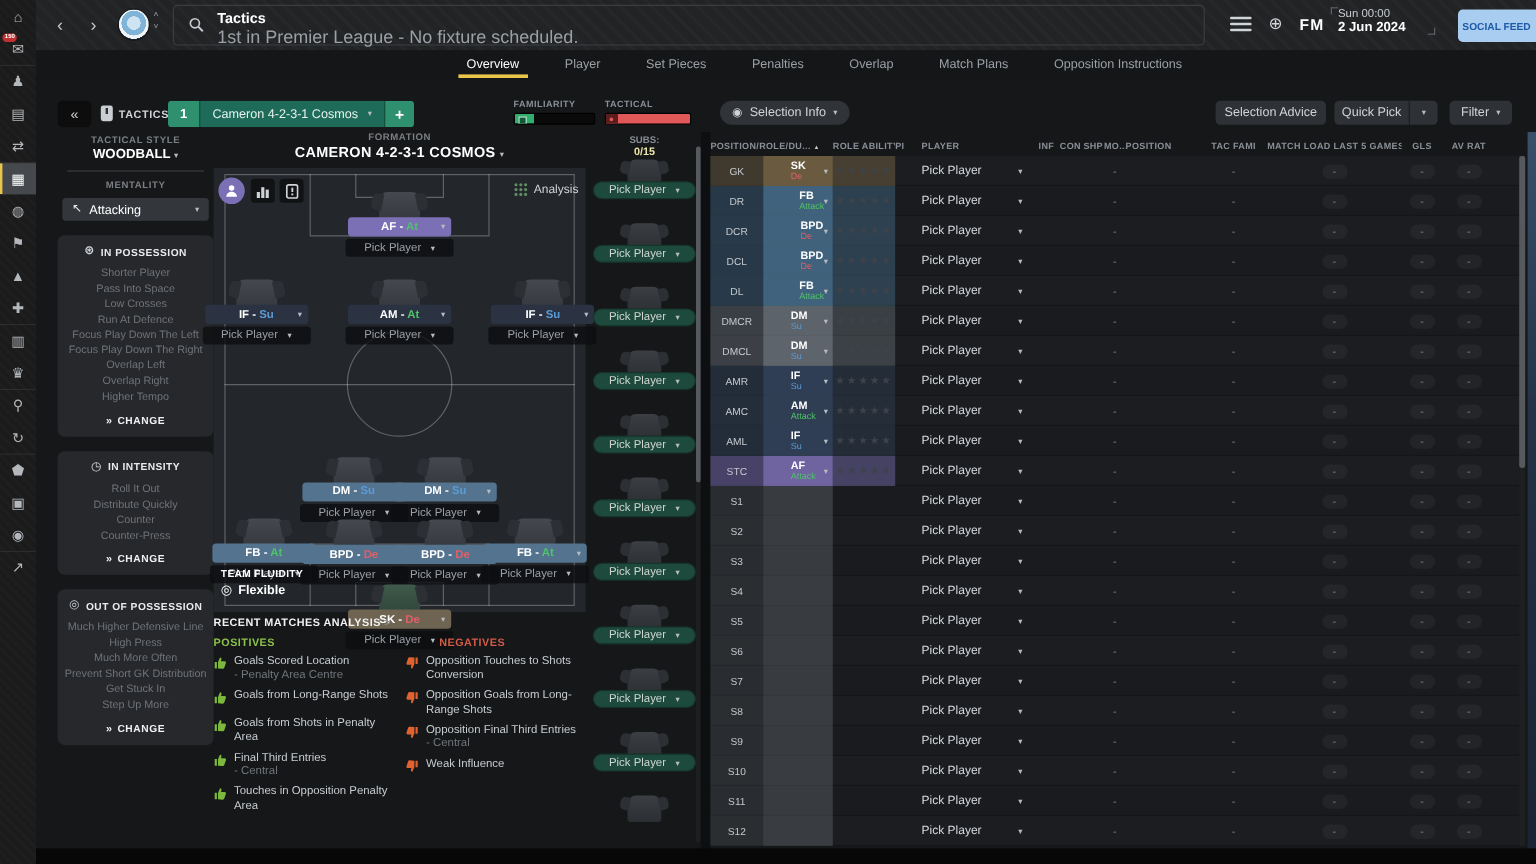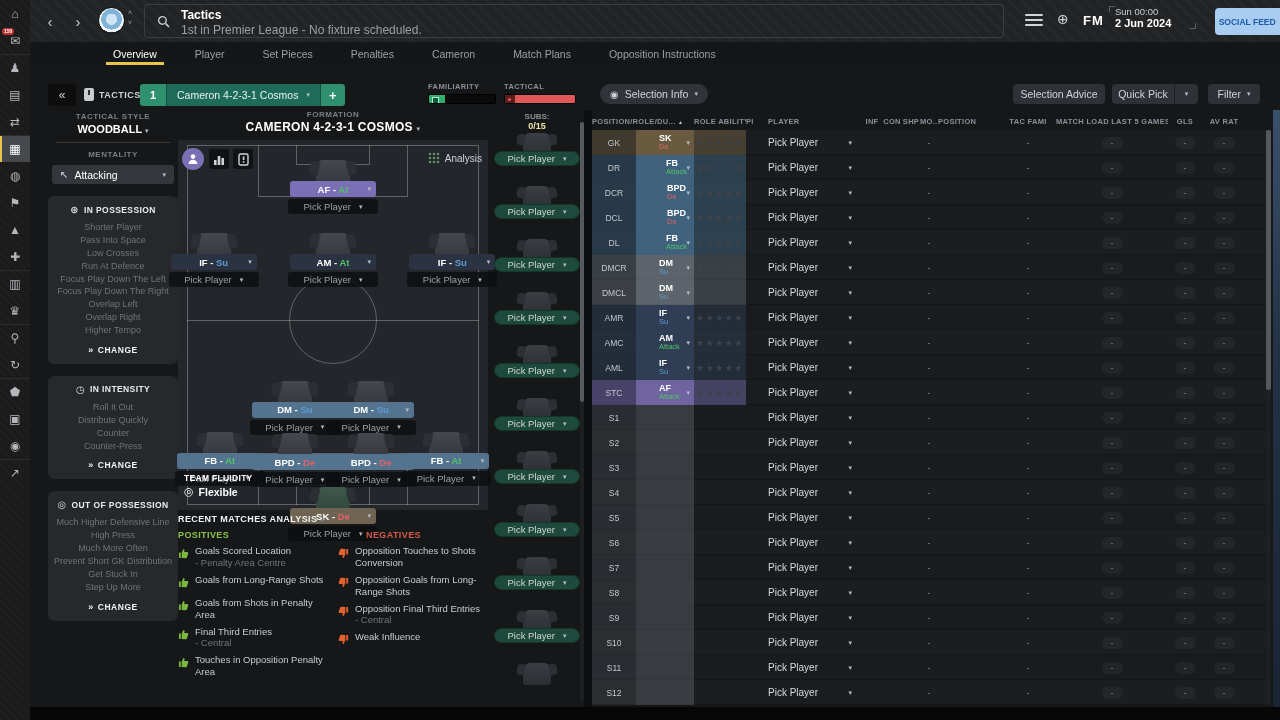--- a/index.html
+++ b/index.html
@@ -22,36 +22,36 @@
     background-image:repeating-linear-gradient(45deg, rgba(255,255,255,.018) 0 3px, transparent 3px 9px); }
   .navarrow { position:absolute; top:9px; width:24px; height:24px; color:#c8ccd0; font-size:15px;
     display:flex; align-items:center; justify-content:center; cursor:pointer; }
   #club-badge { position:absolute; left:68px; top:7px; width:27px; height:27px; border-radius:50%;
     background:radial-gradient(circle at 50% 45%, #cfe4f2 0 30%, #7fb3d8 31% 55%, #f0f4f6 56% 70%, #23364a 71%);
     border:1px solid #0e141a; cursor:pointer; }
   .badge-chevrons { position:absolute; left:98px; top:8px; color:#9aa0a6; font-size:7px; line-height:1.4; cursor:pointer; text-align:center; }
   #searchbox { position:absolute; left:114px; top:4px; width:860px; height:34px; border:1px solid #3a3e42; border-radius:4px; }
   #search-ic { position:absolute; left:12px; top:9px; }
   #tb-title { position:absolute; left:36px; top:3px; color:#fff; font-size:12px; font-weight:bold; }
-  #tb-sub { position:absolute; left:36px; top:18px; color:#9aa0a6; font-size:12px; }
+  #tb-sub { position:absolute; left:36px; top:18px; color:#9aa0a6; font-size:15px; }
   #hamburger { position:absolute; left:995px; top:14px; width:18px; height:13px; cursor:pointer; }
   #hamburger span { display:block; height:2.2px; background:#d0d4d8; margin-bottom:2.8px; border-radius:1px; }
   #globe { position:absolute; left:1027px; top:11px; color:#d0d4d8; font-size:14px; cursor:pointer; }
   #fm-logo { position:absolute; left:1053px; top:13px; color:#fff; font-size:13px; font-weight:bold; letter-spacing:1px; }
   #dateblock { position:absolute; left:1085px; top:6px; width:75px; cursor:pointer; }
   #date-l1 { color:#c8ccd0; font-size:9.5px; }
   #date-l2 { color:#fff; font-size:11px; font-weight:bold; }
   .corner-tl { position:absolute; left:-6px; top:0; width:6px; height:6px; border-left:1px solid #5a6068; border-top:1px solid #5a6068; }
   .corner-br { position:absolute; right:-6px; bottom:0; width:6px; height:6px; border-right:1px solid #5a6068; border-bottom:1px solid #5a6068; }
   #social-feed { position:absolute; left:1185px; top:8px; width:73px; height:27px; background:var(--social-feed-bg,#a9cdf0);
     border-radius:4px; color:var(--social-feed-text,#1d5aa8); font-size:8.5px; font-weight:bold;
     display:flex; align-items:center; justify-content:center; gap:4px; cursor:pointer; }
 
   
-  #tabbar { position:absolute; left:30px; top:42px; width:1250px; height:24px; background:#151617; display:flex; padding-left:64px; }
+  #tabbar { position:absolute; left:30px; top:42px; width:1250px; height:24px; background:#151617; display:flex; padding-left:64px;justify-content:center; }
   .tab { position:relative; color:#9aa0a6; font-size:10.5px; padding:6px 19px 0 19px; cursor:pointer; }
   .tab.active { color:#fff; }
   .tab.active::after { content:""; position:absolute; left:12px; right:12px; bottom:1px; height:3px; background:var(--accent-yellow,#e9c54b); }
 
   
   .btn { background:#2e3136; border-radius:4px; color:#d0d4d8; font-size:10.5px; display:flex; align-items:center;
     justify-content:center; cursor:pointer; }
   #collapse-btn { position:absolute; left:48px; top:84px; width:28px; height:22px; background:#0d0d0d; font-size:12px; }
   #tactics-label { position:absolute; left:84px; top:88px; display:flex; gap:5px; align-items:center;
     color:#d0d4d8; font-size:9px; font-weight:bold; letter-spacing:.5px; }
@@ -261,21 +261,21 @@
       <span>SOCIAL FEED</span>
       <span>»</span>
     </div>
   </div>
 
   <div id="tabbar">
       <div class="tab active">Overview</div>
       <div class="tab">Player</div>
       <div class="tab">Set Pieces</div>
       <div class="tab">Penalties</div>
-      <div class="tab">Cameron</div>
+      <div class="tab">Overlap</div>
       <div class="tab">Match Plans</div>
       <div class="tab">Opposition Instructions</div>
     </div>
 
   <div id="collapse-btn" class="btn">«</div>
   <div id="tactics-label">
     <span class="mini-board"></span>
     <span>TACTICS</span>
   </div>
   <div id="tactic-pill">

